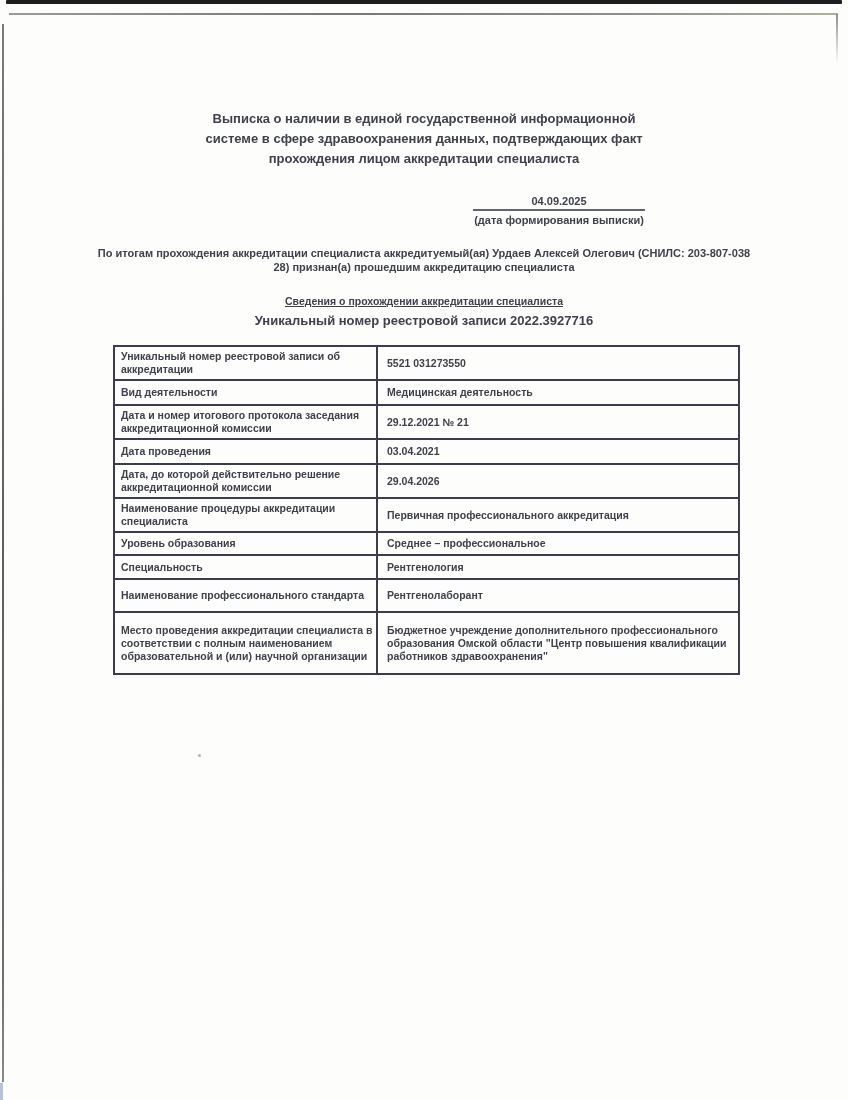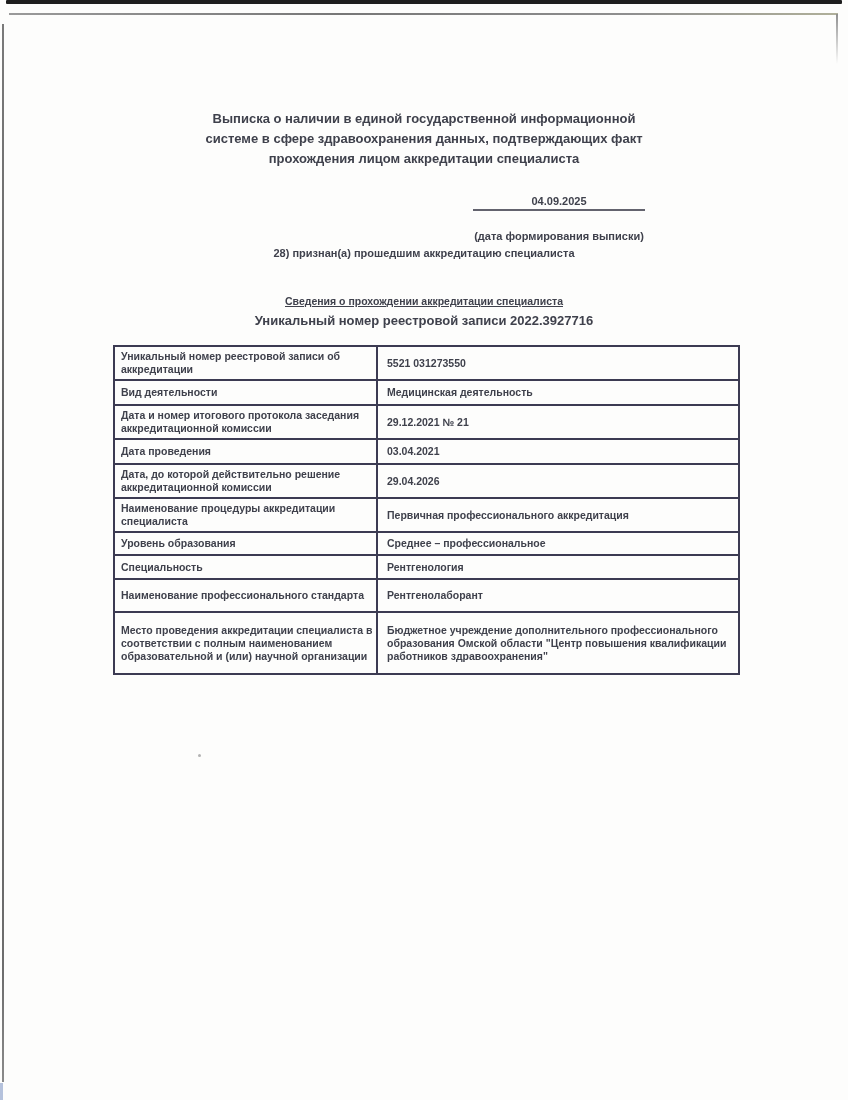--- a/index.html
+++ b/index.html
@@ -22,21 +22,21 @@
   .bottom-tick{position:absolute;left:0;top:1083px;width:3px;height:17px;background:#b5c2dc;}
   .speck{position:absolute;left:198px;top:754px;width:3px;height:3px;border-radius:50%;background:#b3b3b3;}
   
   .doc-title{
     position:absolute;top:109px;left:0;width:100%;
     text-align:center;font-size:13px;font-weight:bold;line-height:20px;
   }
   .date-block{position:absolute;left:473px;top:195px;width:172px;text-align:center;}
   .date-value{display:block;font-size:11px;font-weight:bold;padding-bottom:2px;
               border-bottom:2px solid #63636e;}
-  .date-caption{display:block;font-size:11px;font-weight:bold;margin-top:19px;white-space:nowrap;}
+  .date-caption{display:block;font-size:11px;font-weight:bold;margin-top:3px;white-space:nowrap;}
   .intro{
     position:absolute;top:246px;left:0;width:100%;
     text-align:center;font-size:11px;font-weight:bold;line-height:14px;
   }
   .section-heading{
     position:absolute;top:295px;left:0;width:100%;
     text-align:center;font-size:10.5px;font-weight:bold;
     text-decoration:underline;
   }
   .registry-heading{
@@ -83,20 +83,21 @@
   <div>системе в сфере здравоохранения данных, подтверждающих факт</div>
   <div>прохождения лицом аккредитации специалиста</div>
 </div>
 
 <div class="date-block">
   <span class="date-value">04.09.2025</span>
   <span class="date-caption">(дата формирования выписки)</span>
 </div>
 
 <div class="intro">
+  <div>По итогам прохождения аккредитации специалиста аккредитуемый(ая) Урдаев Алексей Олегович (СНИЛС: 203-807-038</div>
   <div>28) признан(а) прошедшим аккредитацию специалиста</div>
 </div>
 
 <div class="section-heading">Сведения о прохождении аккредитации специалиста</div>
 <div class="registry-heading">Уникальный номер реестровой записи 2022.3927716</div>
 
 <table class="acc-table">
   <tbody>
       <tr>
         <td class="label-cell">Уникальный номер реестровой записи об аккредитации</td>

